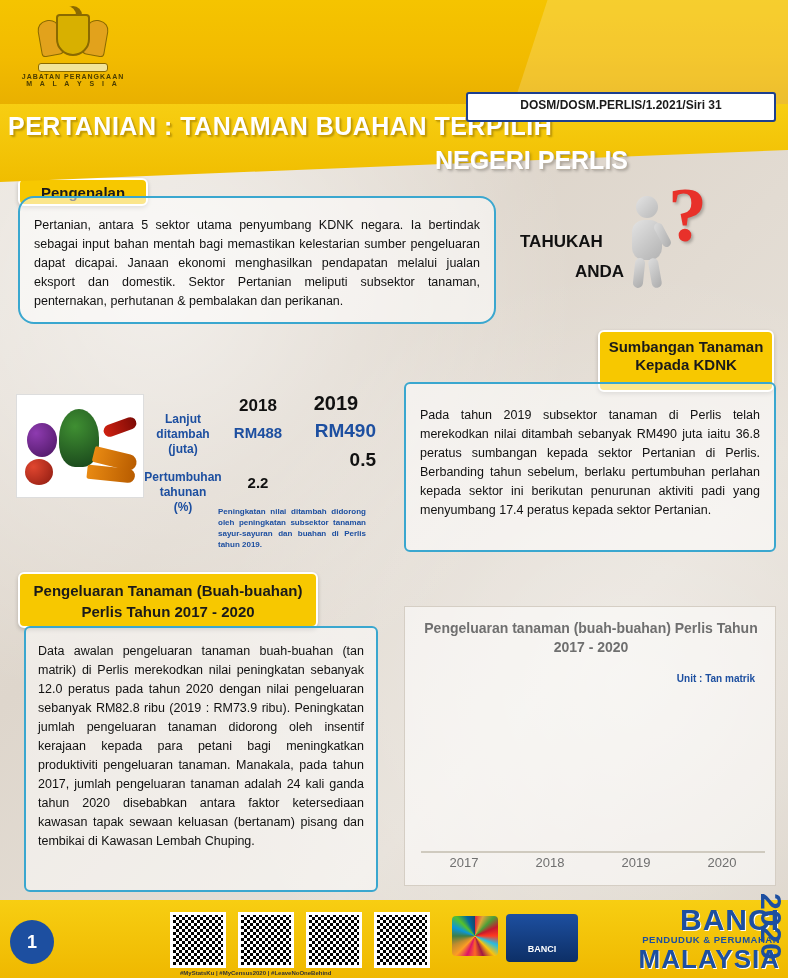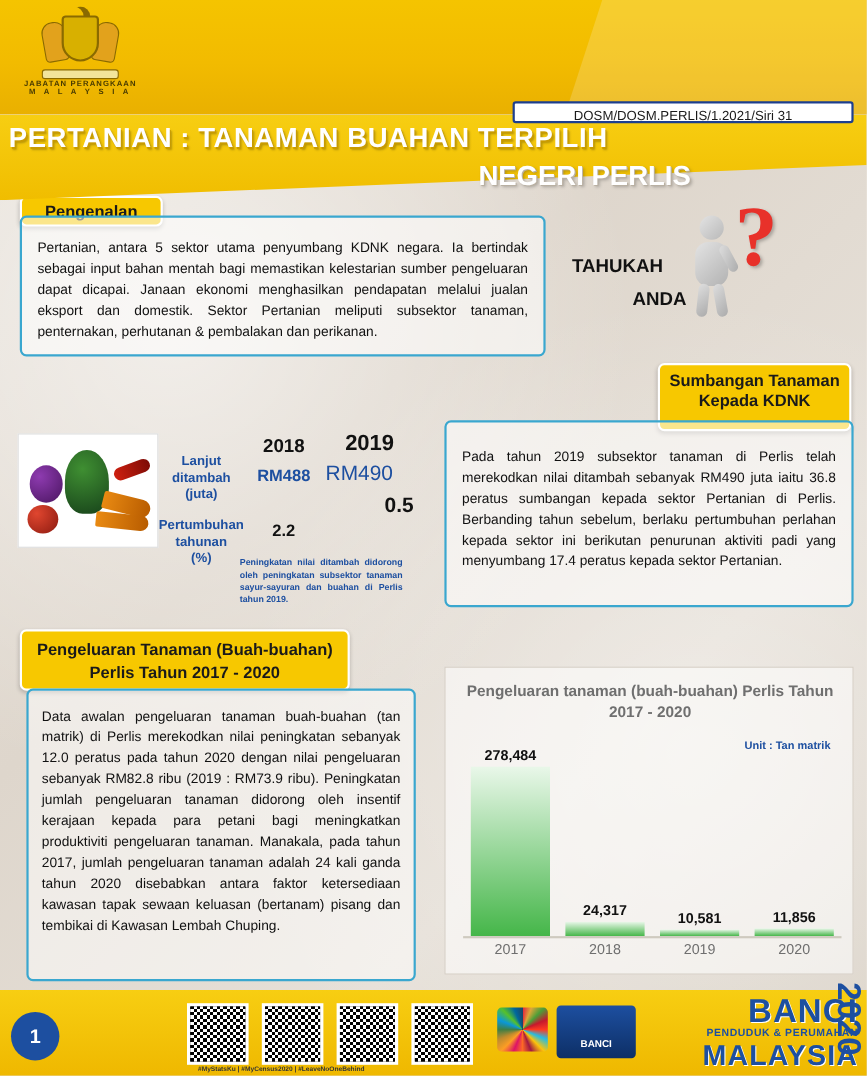--- a/index.html
+++ b/index.html
@@ -82,23 +82,23 @@
     margin-top:6px; display:flex; justify-content:flex-end; align-items:center; gap:5px;
   }
   .sico{
     width:22px; height:22px; border-radius:4px; background:#2f2f2f; color:#f5c400;
     font-size:13px; font-weight:bold; line-height:22px; text-align:center;
   }
   .social-names{ margin-left:6px; text-align:left; }
   .social-names div{ font-size:9px; font-weight:bold; color:#2f2f2f; line-height:11px;}
 
   .ref-box{
-    position:absolute; right:12px; top:92px; width:310px; height:20px;
+    position:absolute; right:12px; top:92px; width:310px; height:30px;
     background:#fff; border:2px solid #1d3f8f; border-radius:3px;
-    text-align:center; line-height:23px; font-size:12px; font-weight:normal; color:#1a1a1a;
+    text-align:center; line-height:23px; font-size:12px; font-weight:bold; color:#1a1a1a;
     z-index:6;
   }
 
   
   .titleband{
     position:absolute; left:0; top:104px; width:788px; height:78px;
     background: linear-gradient(180deg,#f7ce12 0%,#f0bd00 100%);
     clip-path: polygon(0 0, 788px 0, 788px 46px, 0 78px);
     z-index:3;
   }
@@ -118,21 +118,21 @@
   
   .tag{
     position:absolute; background:#f7c800; border:2px solid #fff;
     border-radius:6px; color:#1a1a1a; font-weight:bold; text-align:center;
     box-shadow:0 2px 4px rgba(0,0,0,.2);
   }
   .tag-pengenalan{ left:18px; top:178px; width:130px; height:28px; line-height:25px; font-size:15px;}
   .box-pengenalan{
     position:absolute; left:18px; top:196px; width:478px; height:128px;
     background: rgba(255,255,255,.55);
-    border:2px solid #3aa7cf; border-radius:6px;
+    border:2px solid #3aa7cf; border-radius:16px;
     padding:18px 14px 22px 14px;
     font-size:12.5px; line-height:19px; color:#111; text-align:justify;
   }
 
   
   .tahukah{
     position:absolute; left:520px; top:232px; font-size:17px; font-weight:bold; color:#111;
   }
   .anda{
     position:absolute; left:575px; top:262px; font-size:17px; font-weight:bold; color:#111;
@@ -197,22 +197,22 @@
   .lbl-pertumbuhan{
     position:absolute; left:142px; top:470px; width:82px; text-align:center;
     font-size:12px; font-weight:bold; color:#1d4fa0; line-height:15px;
   }
   .y2018{ position:absolute; left:222px; top:396px; width:72px; text-align:center;
     font-size:17px; font-weight:bold; color:#111;}
   .y2019{ position:absolute; left:296px; top:392px; width:80px; text-align:center;
     font-size:20px; font-weight:bold; color:#111;}
   .v2018{ position:absolute; left:222px; top:424px; width:72px; text-align:center;
     font-size:15px; font-weight:bold; color:#1d4fa0;}
-  .v2019{ position:absolute; left:296px; top:420px; width:80px; text-align:left;
-    font-size:19px; font-weight:normal; color:#1d4fa0;}
+  .v2019{ position:absolute; left:296px; top:420px; width:80px; text-align:right;
+    font-size:19px; font-weight:bold; color:#1d4fa0;}
   .g2018{ position:absolute; left:222px; top:474px; width:72px; text-align:center;
     font-size:15px; font-weight:bold; color:#111;}
   .g2019{ position:absolute; left:296px; top:449px; width:80px; text-align:right;
     font-size:19px; font-weight:bold; color:#111;}
   .note-small{
     position:absolute; left:218px; top:506px; width:148px;
     font-size:8px; line-height:11px; font-weight:bold; color:#1d4fa0; text-align:justify;
   }
 
   
@@ -363,30 +363,20 @@
   <div class="g2018">2.2</div>
   <div class="g2019">0.5</div>
   <div class="note-small">Peningkatan nilai ditambah didorong oleh peningkatan subsektor tanaman sayur-sayuran dan buahan di Perlis tahun 2019.</div>
 
   <div class="tag tag-pengeluaran">Pengeluaran Tanaman (Buah-buahan) Perlis Tahun 2017 - 2020</div>
   <div class="box-pengeluaran">Data awalan pengeluaran tanaman buah-buahan (tan matrik) di Perlis merekodkan nilai peningkatan sebanyak 12.0 peratus pada tahun 2020 dengan nilai pengeluaran sebanyak RM82.8 ribu (2019 : RM73.9 ribu). Peningkatan jumlah pengeluaran tanaman didorong oleh insentif kerajaan kepada para petani bagi meningkatkan produktiviti pengeluaran tanaman. Manakala, pada tahun 2017, jumlah pengeluaran tanaman adalah 24 kali ganda tahun 2020 disebabkan antara faktor ketersediaan kawasan tapak sewaan keluasan (bertanam) pisang dan tembikai di Kawasan Lembah Chuping.</div>
 
   <div class="chart-panel">
     <div class="chart-title">Pengeluaran tanaman (buah-buahan) Perlis Tahun 2017 - 2020</div>
     <div class="chart-unit">Unit : Tan matrik</div>
-    <div class="plot" id="plot">
-        <div class="bar" style="left: 7px; height: 153.646px;"></div>
-        <div class="barlabel" style="left: 0px; top: 14.3537px;">278,484</div>
-        <div class="bar" style="left: 93px; height: 13.4163px;"></div>
-        <div class="barlabel" style="left: 86px; top: 154.584px;">24,317</div>
-        <div class="bar" style="left: 179px; height: 6px;"></div>
-        <div class="barlabel" style="left: 172px; top: 162px;">10,581</div>
-        <div class="bar" style="left: 265px; height: 6.54124px;"></div>
-        <div class="barlabel" style="left: 258px; top: 161.459px;">11,856</div>
-      </div>
     <div class="axis"></div>
     <div class="xlabels" id="xlabels">
         <span style="left: 0px;">2017</span>
         <span style="left: 86px;">2018</span>
         <span style="left: 172px;">2019</span>
         <span style="left: 258px;">2020</span>
       </div>
   </div>
 
   <div class="footer">

